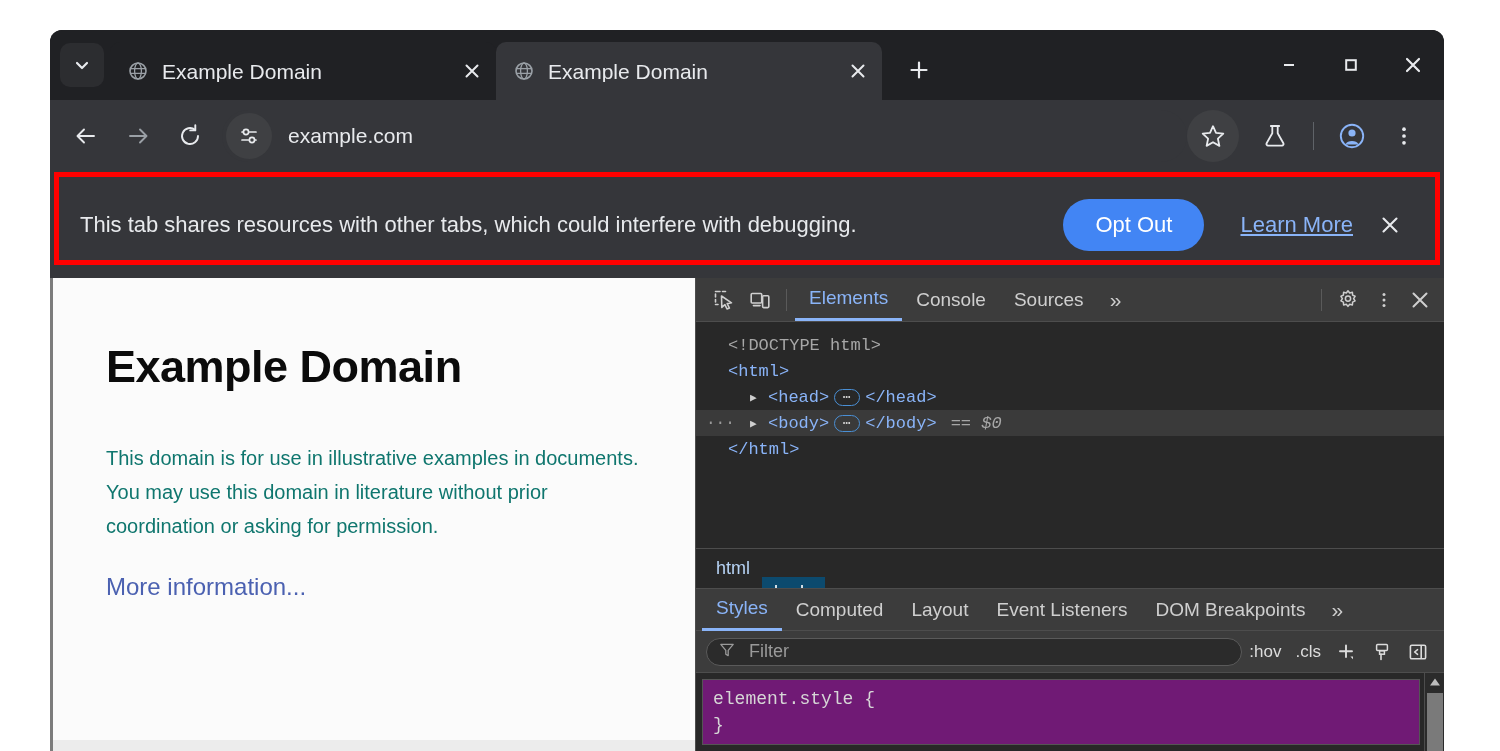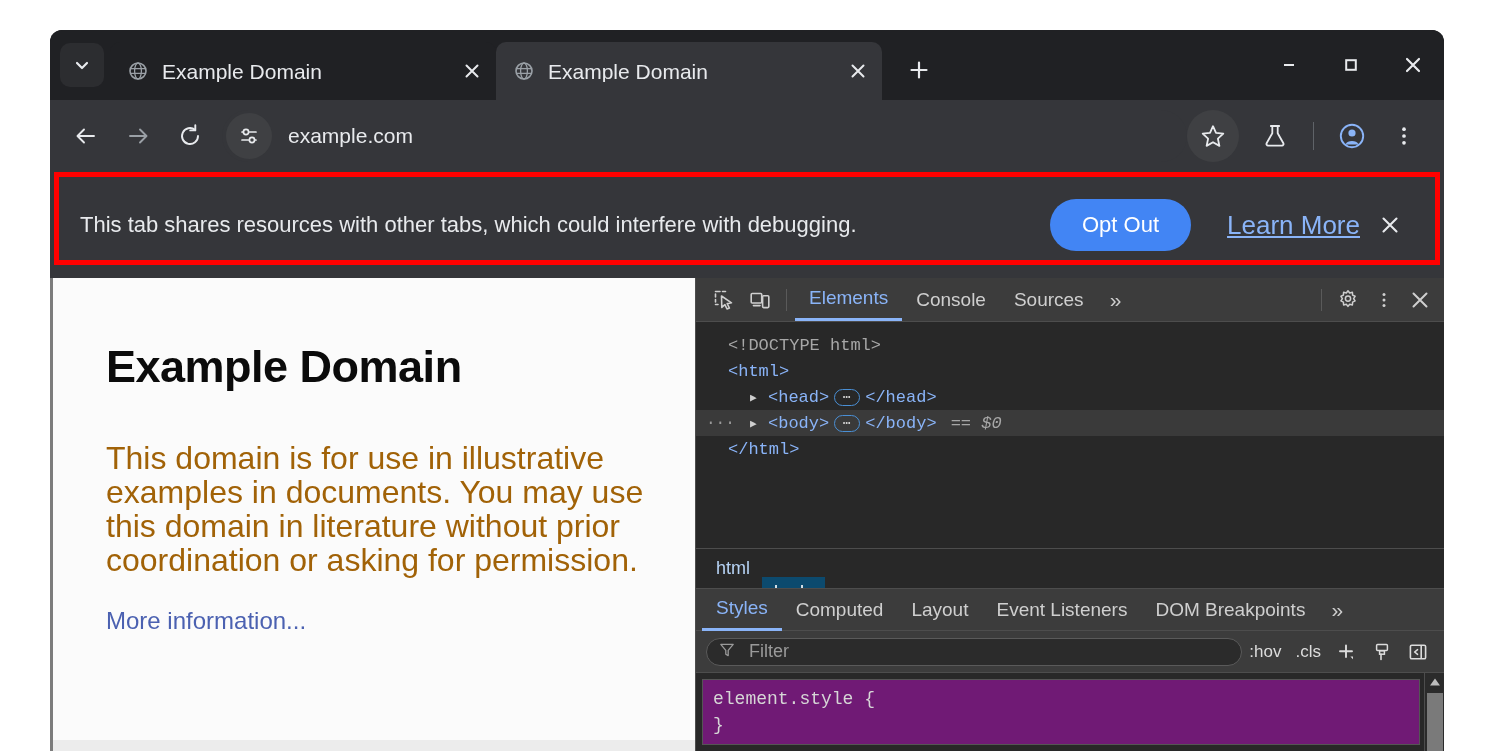--- a/index.html
+++ b/index.html
@@ -182,24 +182,24 @@
     border: none;
     border-radius: 26px;
     height: 52px;
     padding: 0 32px;
     margin-right: 36px;
     font-family: "Liberation Sans", sans-serif;
     cursor: pointer;
   }
   #learn-more-link {
     color: #8ab4f8;
-    font-size: 26px;
+    font-size: 22px;
     text-decoration: underline;
     flex: none;
-    margin-right: 12px;
+    margin-right: 19px;
     cursor: pointer;
   }
   #infobar-close {
     width: 36px; height: 36px;
     display: flex; align-items: center; justify-content: center;
     flex: none;
     cursor: pointer;
   }
 
   
@@ -225,22 +225,22 @@
     height: 462px;
   }
   #page-heading {
     color: #0b0b0b;
     font-size: 45px;
     font-weight: bold;
     letter-spacing: -0.5px;
     margin-bottom: 48px;
   }
   #page-paragraph {
-    color: #a16207;
-    font-size: 32px;
+    color: #0f766e;
+    font-size: 20px;
     line-height: 34px;
     max-width: 540px;
     margin-bottom: 30px;
   }
   #page-link {
     color: #4b61b1;
     font-size: 24px;
     text-decoration: none;
     cursor: pointer;
   }

